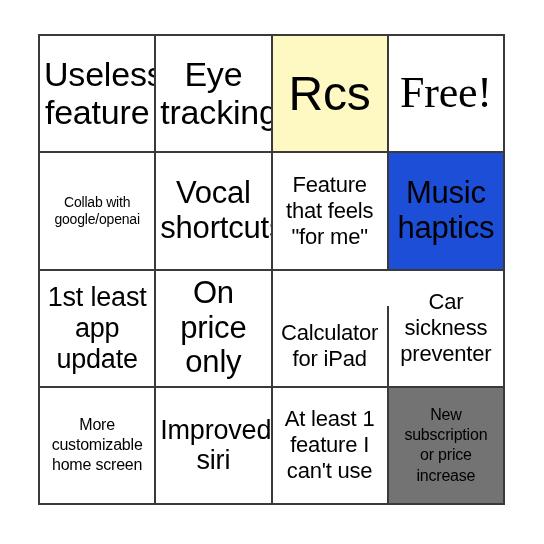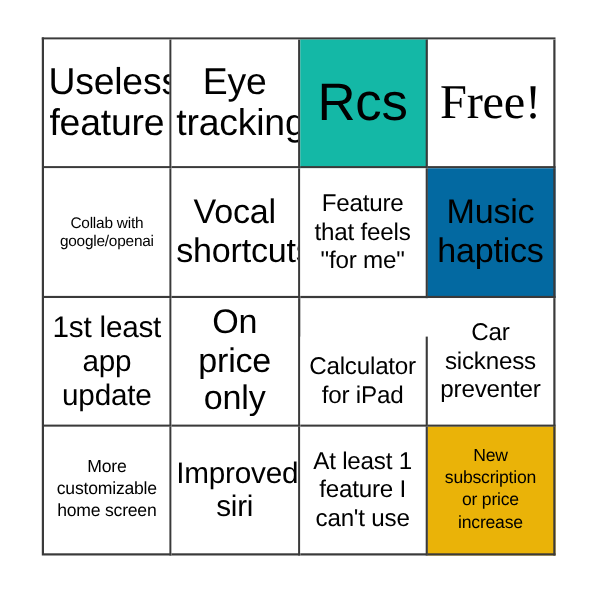--- a/index.html
+++ b/index.html
@@ -62,40 +62,40 @@
 
 <div id="bingo-card" style="grid-template-columns: repeat(4, 1fr); grid-template-rows: repeat(4, 1fr); border-top-color: rgb(58, 58, 58); border-left-color: rgb(58, 58, 58);">
     <div class="cell fs-xxl" style="border-right-color: rgb(58, 58, 58); border-bottom-color: rgb(58, 58, 58); background: rgb(255, 255, 255);">
       <span class="cell-text" style="color: rgb(0, 0, 0);">Useless
 feature</span>
     </div>
     <div class="cell fs-xxl" style="border-right-color: rgb(58, 58, 58); border-bottom-color: rgb(58, 58, 58); background: rgb(255, 255, 255);">
       <span class="cell-text" style="color: rgb(0, 0, 0);">Eye
 tracking</span>
     </div>
-    <div class="cell fs-h0" style="border-right-color: rgb(58, 58, 58); border-bottom-color: rgb(58, 58, 58); background: #14b8a6;">
+    <div class="cell fs-h0" style="border-right-color: rgb(58, 58, 58); border-bottom-color: rgb(58, 58, 58); background: #fef9c3;">
       <span class="cell-text" style="color: rgb(0, 0, 0);">Rcs</span>
     </div>
     <div class="cell fs-h1" style="border-right-color: rgb(58, 58, 58); border-bottom-color: rgb(58, 58, 58); background: rgb(255, 255, 255);">
       <span class="cell-text" style="color: rgb(0, 0, 0); font-family: Liberation Serif, serif;">Free!</span>
     </div>
     <div class="cell fs-xs" style="border-right-color: rgb(58, 58, 58); border-bottom-color: rgb(58, 58, 58); background: rgb(255, 255, 255);">
       <span class="cell-text" style="color: rgb(0, 0, 0);">Collab with
 google/openai</span>
     </div>
     <div class="cell fs-xl" style="border-right-color: rgb(58, 58, 58); border-bottom-color: rgb(58, 58, 58); background: rgb(255, 255, 255);">
       <span class="cell-text" style="color: rgb(0, 0, 0);">Vocal
 shortcuts</span>
     </div>
     <div class="cell fs-m" style="border-right-color: rgb(58, 58, 58); border-bottom-color: rgb(58, 58, 58); background: rgb(255, 255, 255);">
       <span class="cell-text" style="color: rgb(0, 0, 0);">Feature
 that feels
 "for me"</span>
     </div>
-    <div class="cell fs-xl" style="border-right-color: rgb(58, 58, 58); border-bottom-color: rgb(58, 58, 58); background: #0369a1;">
+    <div class="cell fs-xl" style="border-right-color: rgb(58, 58, 58); border-bottom-color: rgb(58, 58, 58); background: #1d4ed8;">
       <span class="cell-text" style="color: rgb(0, 0, 0);">Music
 haptics</span>
     </div>
     <div class="cell fs-l" style="border-right-color: rgb(58, 58, 58); border-bottom-color: rgb(58, 58, 58); background: rgb(255, 255, 255);">
       <span class="cell-text" style="color: rgb(0, 0, 0);">1st least
 app
 update</span>
     </div>
     <div class="cell fs-xl" style="border-right-color: rgb(58, 58, 58); border-bottom-color: rgb(58, 58, 58); background: rgb(255, 255, 255);">
       <span class="cell-text" style="color: rgb(0, 0, 0);">On
@@ -118,19 +118,19 @@
     </div>
     <div class="cell fs-l" style="border-right-color: rgb(58, 58, 58); border-bottom-color: rgb(58, 58, 58); background: rgb(255, 255, 255);">
       <span class="cell-text" style="color: rgb(0, 0, 0);">Improved
 siri</span>
     </div>
     <div class="cell fs-m" style="border-right-color: rgb(58, 58, 58); border-bottom-color: rgb(58, 58, 58); background: rgb(255, 255, 255);">
       <span class="cell-text" style="color: rgb(0, 0, 0);">At least 1
 feature I
 can't use</span>
     </div>
-    <div class="cell fs-s" style="border-right-color: rgb(58, 58, 58); border-bottom-color: rgb(58, 58, 58); background: #eab308;">
+    <div class="cell fs-s" style="border-right-color: rgb(58, 58, 58); border-bottom-color: rgb(58, 58, 58); background: #737373;">
       <span class="cell-text" style="color: rgb(0, 0, 0);">New
 subscription
 or price
 increase</span>
     </div>
   </div>
 
 </body></html>

